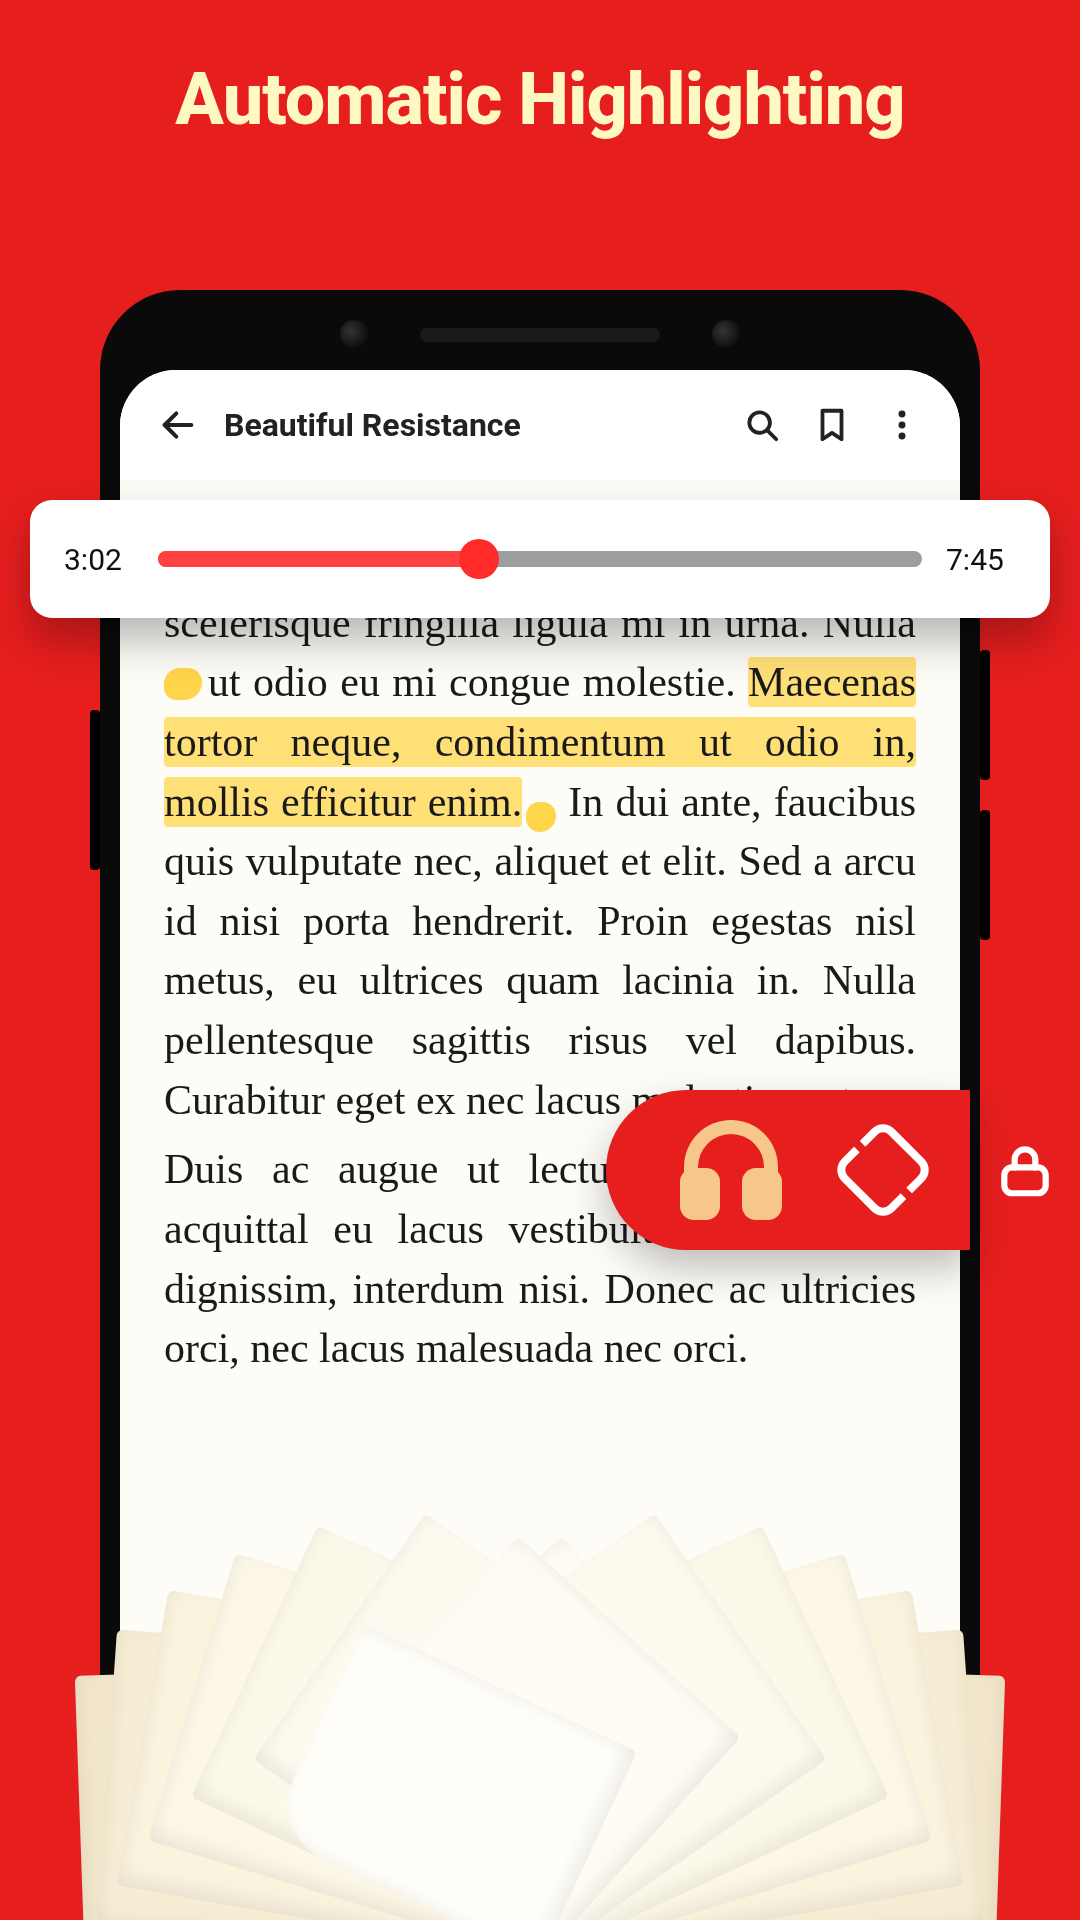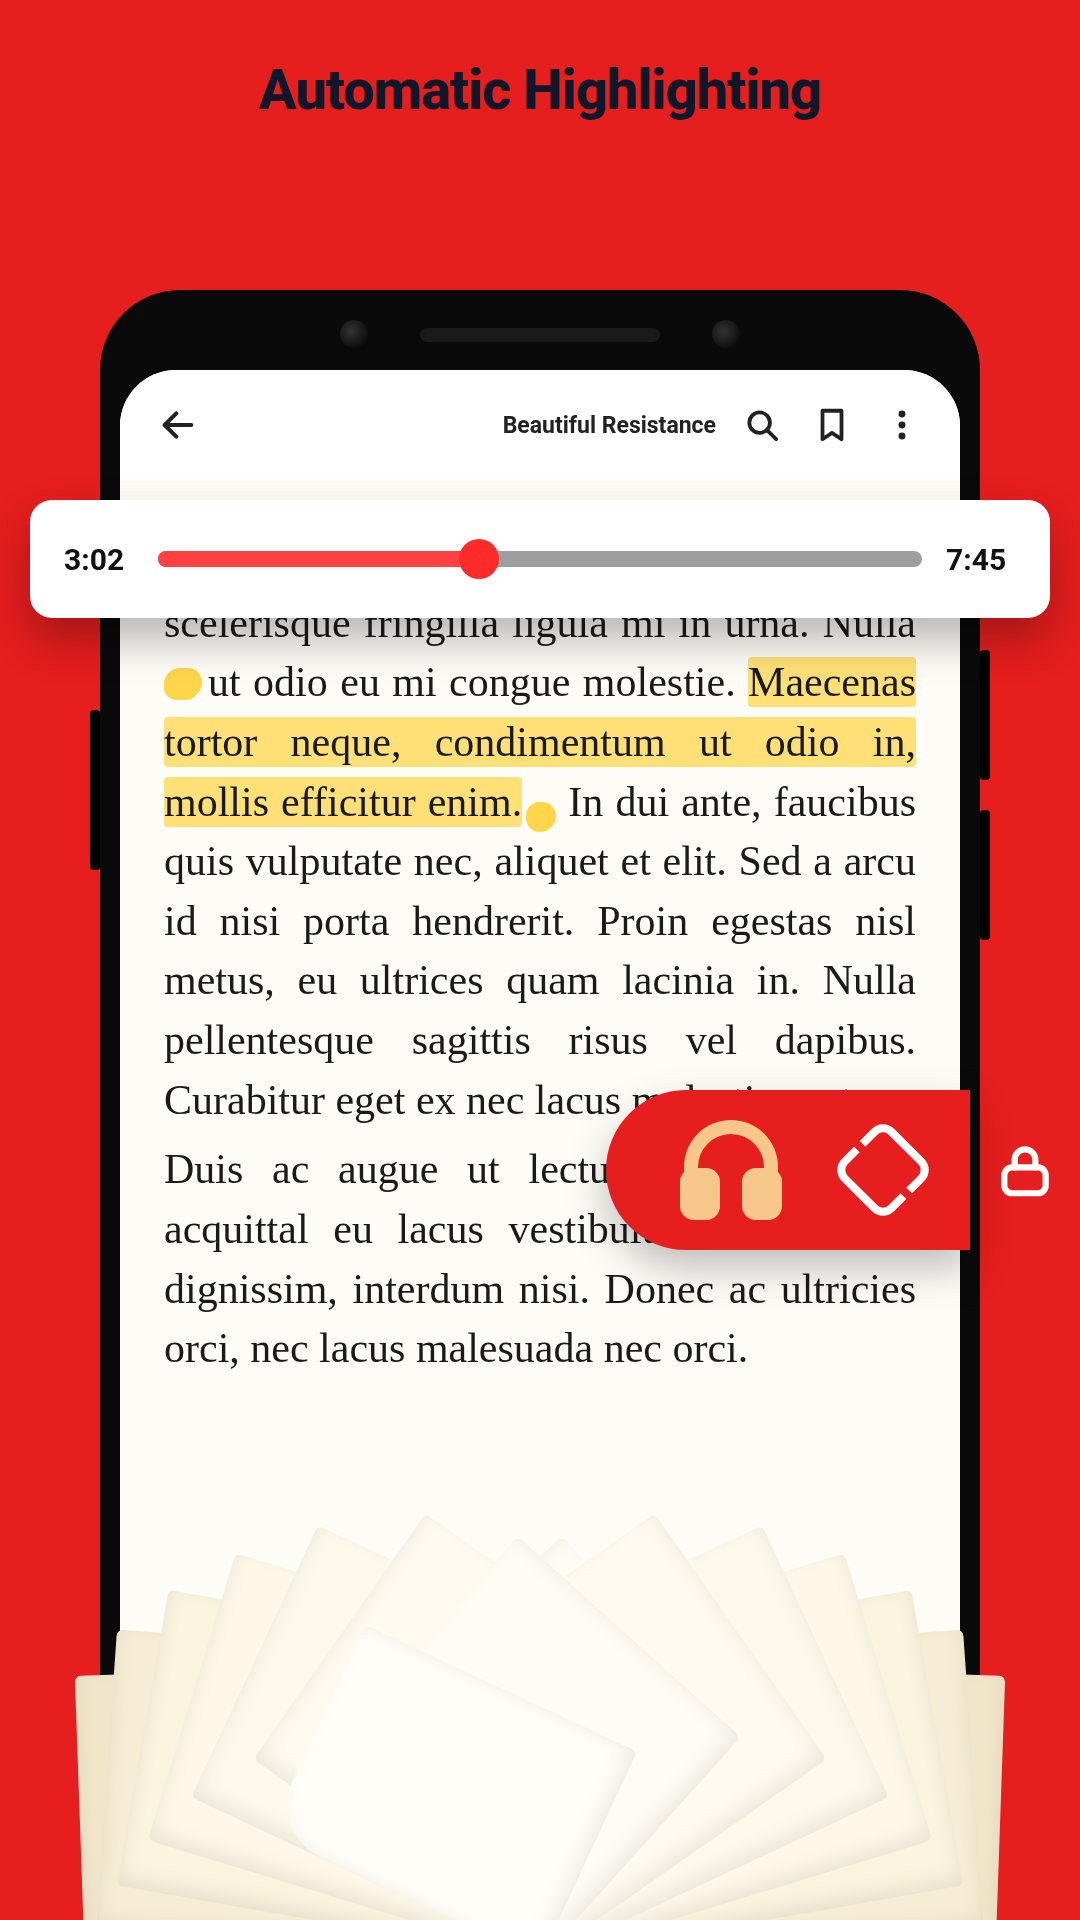--- a/index.html
+++ b/index.html
@@ -4,23 +4,23 @@
 <style>
   * { box-sizing: border-box; margin: 0; padding: 0; }
   html, body { width: 1080px; height: 1920px; overflow: hidden; }
   body {
     background: #e61e1e;
     font-family: -apple-system, BlinkMacSystemFont, "Segoe UI", Roboto, Helvetica, Arial, sans-serif;
     position: relative;
   }
 
   .promo-title {
-    color: #0f172a;
+    color: #fef9c3;
     font-weight: 800;
-    font-size: 56px;
+    font-size: 72px;
     text-align: center;
     line-height: 1.1;
     padding: 60px 25px 40px;
     letter-spacing: -1px;
   }
 
   
   .phone {
     position: absolute;
     left: 50%;
@@ -75,25 +75,24 @@
   
   .appbar {
     height: 110px;
     display: flex;
     align-items: center;
     padding: 0 34px;
     gap: 22px;
     background: #fff;
   }
   .appbar .title {
-    font-size: 23px;
+    font-size: 32px;
     font-weight: 700;
     color: #222;
     flex: 1;
-    text-align: right;
   }
   .icon-btn {
     width: 48px; height: 48px;
     display: flex; align-items: center; justify-content: center;
     color: #222;
   }
 
   
   .reader {
     padding: 54px 44px 0;
@@ -142,21 +141,21 @@
     border-radius: 22px;
     box-shadow: 0 22px 44px rgba(0,0,0,.28);
     display: flex;
     align-items: center;
     padding: 0 34px;
     gap: 24px;
     z-index: 5;
   }
   .audio-bar .time {
     font-size: 30px;
-    font-weight: 700;
+    font-weight: 400;
     color: #111;
     min-width: 70px;
   }
   .audio-bar .time.end { text-align: left; }
   .track {
     position: relative;
     flex: 1;
     height: 16px;
     background: #9e9e9e;
     border-radius: 10px;

